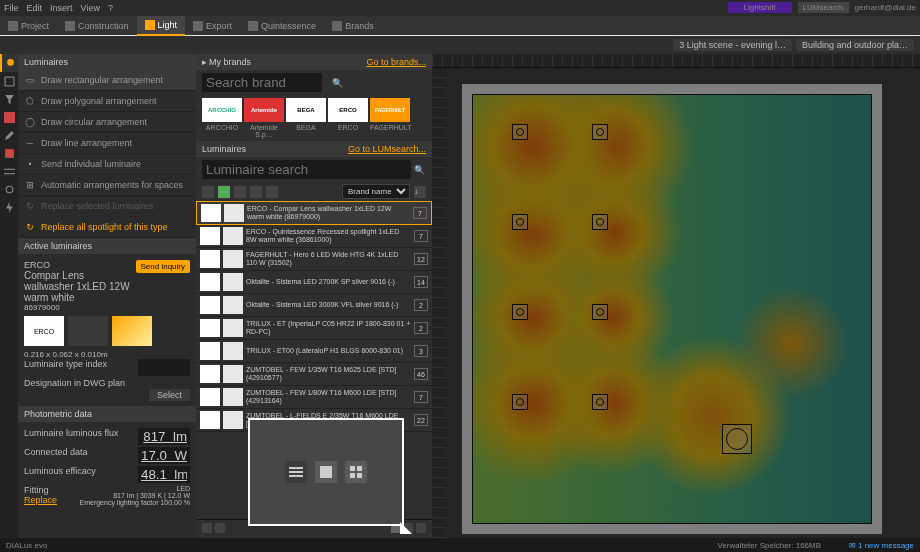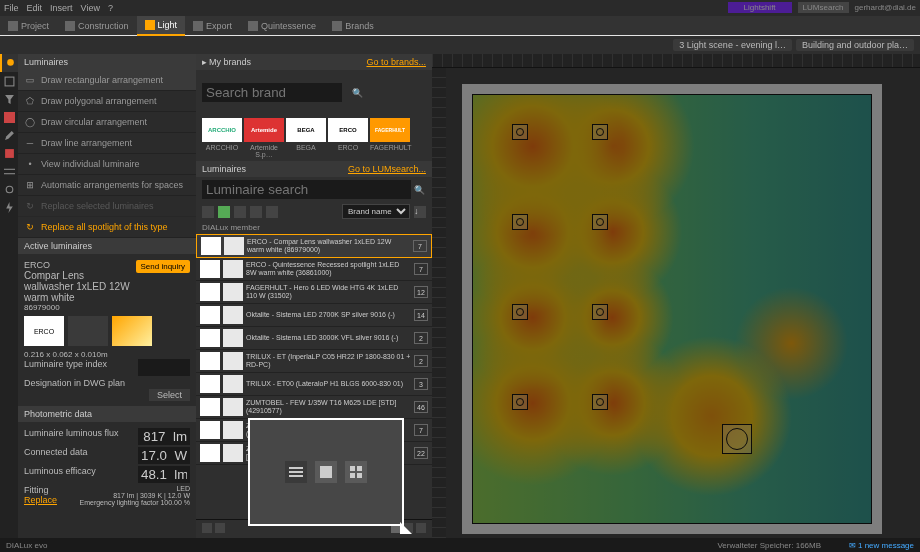--- a/index.html
+++ b/index.html
@@ -20,28 +20,28 @@
 .iconcol svg { width:11px; height:11px; }
 .panel { width:178px; background:#2b2b2b; display:flex; flex-direction:column; }
 .phead { background:#3a3a3a; padding:3px 6px; color:#ccc; font-size:9px; }
 .plist { display:flex; flex-direction:column; }
 .pitem { display:flex; align-items:center; gap:5px; padding:4px 6px; color:#999; border-bottom:1px solid #222; }
 .pitem.orange { color:#ffa500; }
 .pitem.sel { background:#3a3a3a; }
 .pitem .ic { width:12px; height:12px; display:flex; align-items:center; justify-content:center; flex-shrink:0; }
 .activelum { padding:6px; color:#bbb; }
 .activelum .row { display:flex; justify-content:space-between; margin-bottom:2px; }
-.activelum .inp { background:#1a1a1a; color:#ccc; border:none; padding:1px 3px; width:52px; text-align:right; }
+.activelum .inp { background:#1a1a1a; color:#ccc; border:none; padding:1px 3px; width:52px; text-align:right;text-decoration:underline; }
 .thumbrow { display:flex; gap:4px; margin:4px 0; }
 .thumb { width:40px; height:30px; background:#3a3a3a; display:flex; align-items:center; justify-content:center; font-size:7px; color:#888; }
 .btn-inq { background:#ffa500; color:#000; padding:2px 5px; font-size:8px; border-radius:2px; }
 .midpanel { width:236px; background:#2f2f2f; display:flex; flex-direction:column; }
 .brandhead { display:flex; justify-content:space-between; padding:3px 6px; background:#383838; }
 .brandhead a { color:#ffa500; text-decoration:underline; }
-.searchb { margin:13px 6px; background:#1a1a1a; border:none; color:#ccc; padding:2px 4px; width:140px; }
+.searchb { margin:3px 6px; background:#1a1a1a; border:none; color:#ccc; padding:2px 4px; width:120px; }
 .brands { display:flex; gap:2px; padding:3px 6px; }
 .brand { width:40px; }
 .brand .bx { height:24px; background:#fff; color:#000; display:flex; align-items:center; justify-content:center; font-size:6px; font-weight:bold; }
 .brand .bn { font-size:7px; color:#999; text-align:center; margin-top:2px; }
 .lumhead { display:flex; justify-content:space-between; padding:3px 6px; background:#383838; }
 .lumhead a { color:#ffa500; text-decoration:underline; }
 .lumsrch { margin:3px 6px; display:flex; align-items:center; gap:4px; }
 .lumsrch input { background:#1a1a1a; border:none; color:#ccc; padding:2px 4px; flex:1; }
 .filterbar { display:flex; gap:4px; padding:2px 6px; align-items:center; }
 .filterbar .f { width:12px; height:12px; background:#444; }
@@ -195,21 +195,21 @@
       <div class="pitem">
           <span class="ic">◯</span>
           <span>Draw circular arrangement</span>
         </div>
       <div class="pitem">
           <span class="ic">─</span>
           <span>Draw line arrangement</span>
         </div>
       <div class="pitem">
           <span class="ic">•</span>
-          <span>View individual luminaire</span>
+          <span>Send individual luminaire</span>
         </div>
       <div class="pitem">
           <span class="ic">⊞</span>
           <span>Automatic arrangements for spaces</span>
         </div>
       <div class="pitem" style="opacity:.4">
           <span class="ic">↻</span>
           <span>Replace selected luminaires</span>
         </div>
       <div class="pitem orange">
@@ -305,21 +305,20 @@
     <div class="filterbar">
       <span class="f"></span>
       <span class="f" style="background:#5a5"></span>
       <span class="f"></span>
       <span class="f"></span>
       <span class="f"></span>
       <span style="flex:1"></span>
       <select><option>Brand name</option></select>
       <span class="f">↓</span>
     </div>
-    <div class="catlabel">DIALux member</div>
     <div class="lumlist" id="lumlist">
         <div class="lum sel">
           <div class="t1"></div>
           <div class="t2"></div>
           <div class="txt">ERCO  -  Compar Lens wallwasher 1xLED 12W warm white (86979000)</div>
           <div class="ct">7</div>
         </div>
         <div class="lum">
           <div class="t1"></div>
           <div class="t2"></div>

